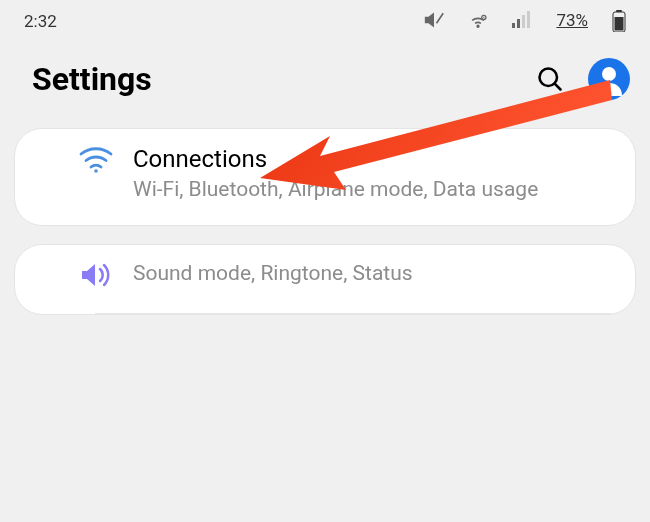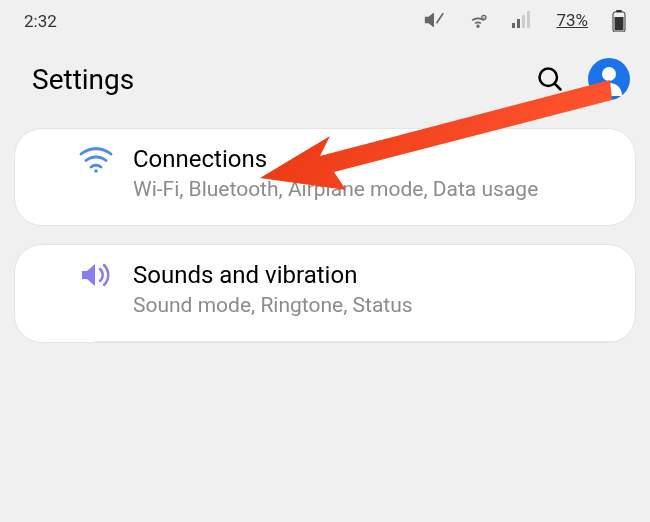--- a/index.html
+++ b/index.html
@@ -27,22 +27,22 @@
       text-decoration: underline;
     }
     .status-right svg { display: block; }
     .header {
       display: flex;
       justify-content: space-between;
       align-items: center;
       padding: 18px 20px 28px 32px;
     }
     .header-title {
-      font-size: 28px;
-      font-weight: 400;
+      font-size: 32px;
+      font-weight: 700;
       color: #000;
     }
     .header-actions {
       display: flex;
       align-items: center;
       gap: 24px;
     }
     .search-btn, .profile-btn {
       border: none;
       background: transparent;
@@ -181,21 +181,20 @@
 <div class="card">
   <div class="row">
     <div class="row-icon">
       <svg width="32" height="28" viewBox="0 0 32 28" fill="none">
         <path d="M3 10h5l8-7v22l-8-7H3z" fill="#8a7cf5"></path>
         <path d="M21 8a8 8 0 0 1 0 12" stroke="#8a7cf5" stroke-width="2.5" stroke-linecap="round"></path>
         <path d="M25 4a14 14 0 0 1 0 20" stroke="#8a7cf5" stroke-width="2.5" stroke-linecap="round"></path>
       </svg>
     </div>
     <div class="row-text">
-      <div class="row-title">Sounds and vibration</div>
       <div class="row-sub">Sound mode, Ringtone, Status</div>
     </div>
   </div>
   <div class="divider"></div>
 </div>
 
 <svg class="annotation-arrow" width="360" height="130" viewBox="0 0 360 130">
   <defs>
     <linearGradient id="ag" x1="0" y1="0" x2="1" y2="0.3">
       <stop offset="0" stop-color="#e8320f"></stop>

